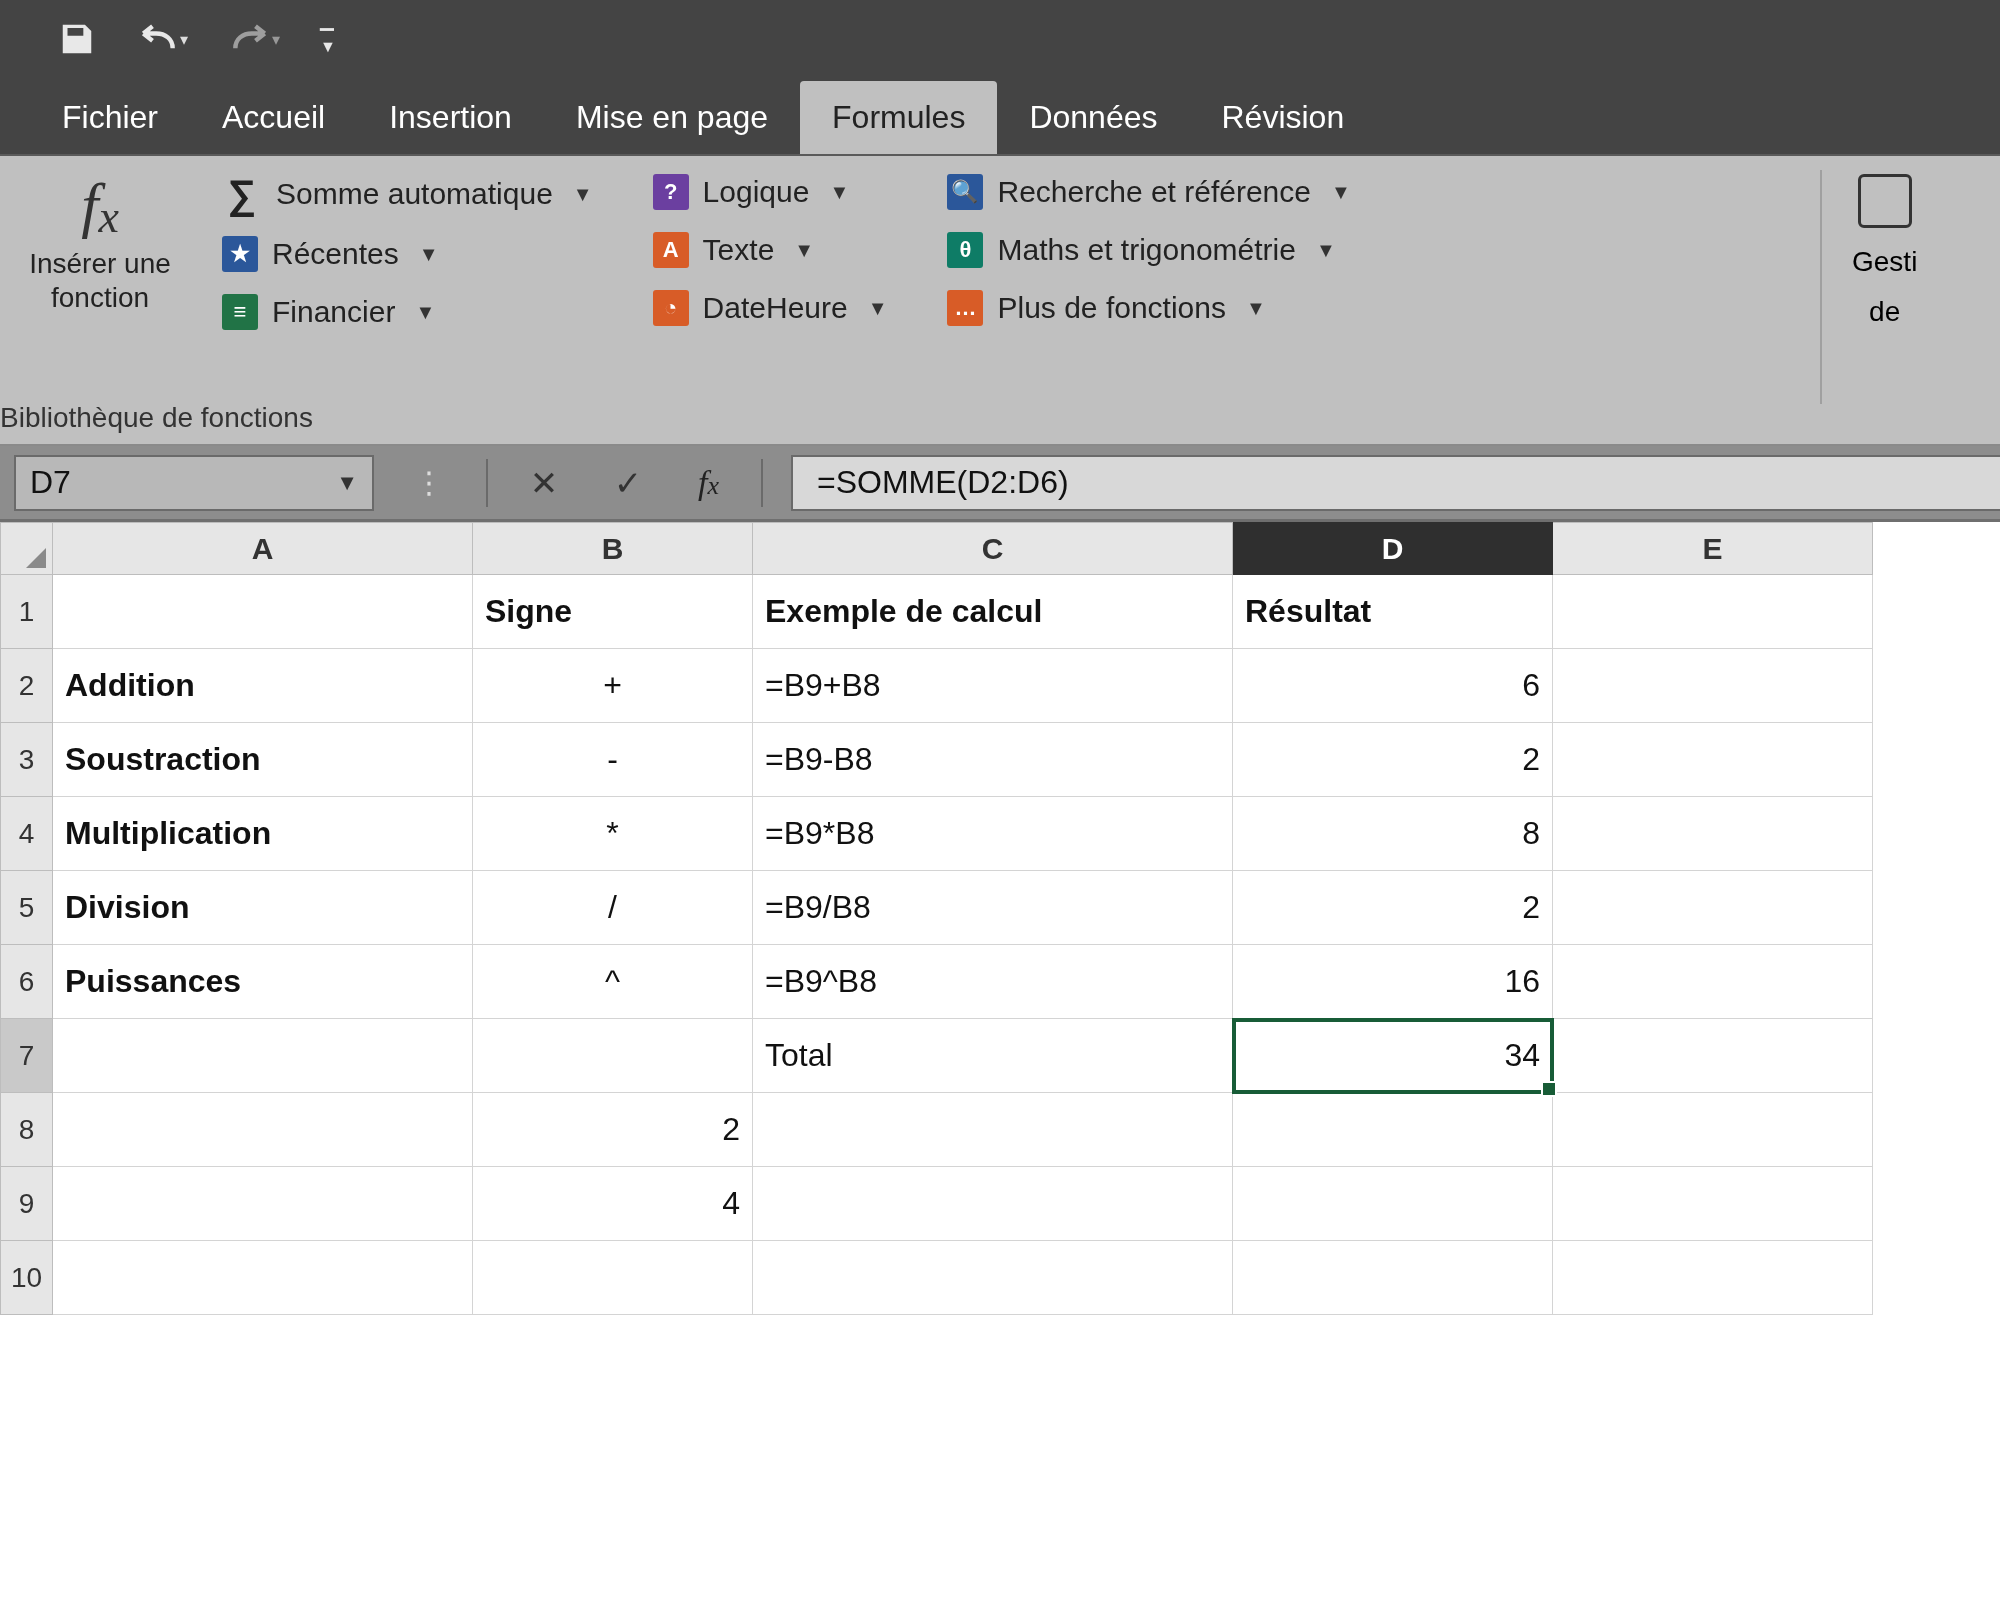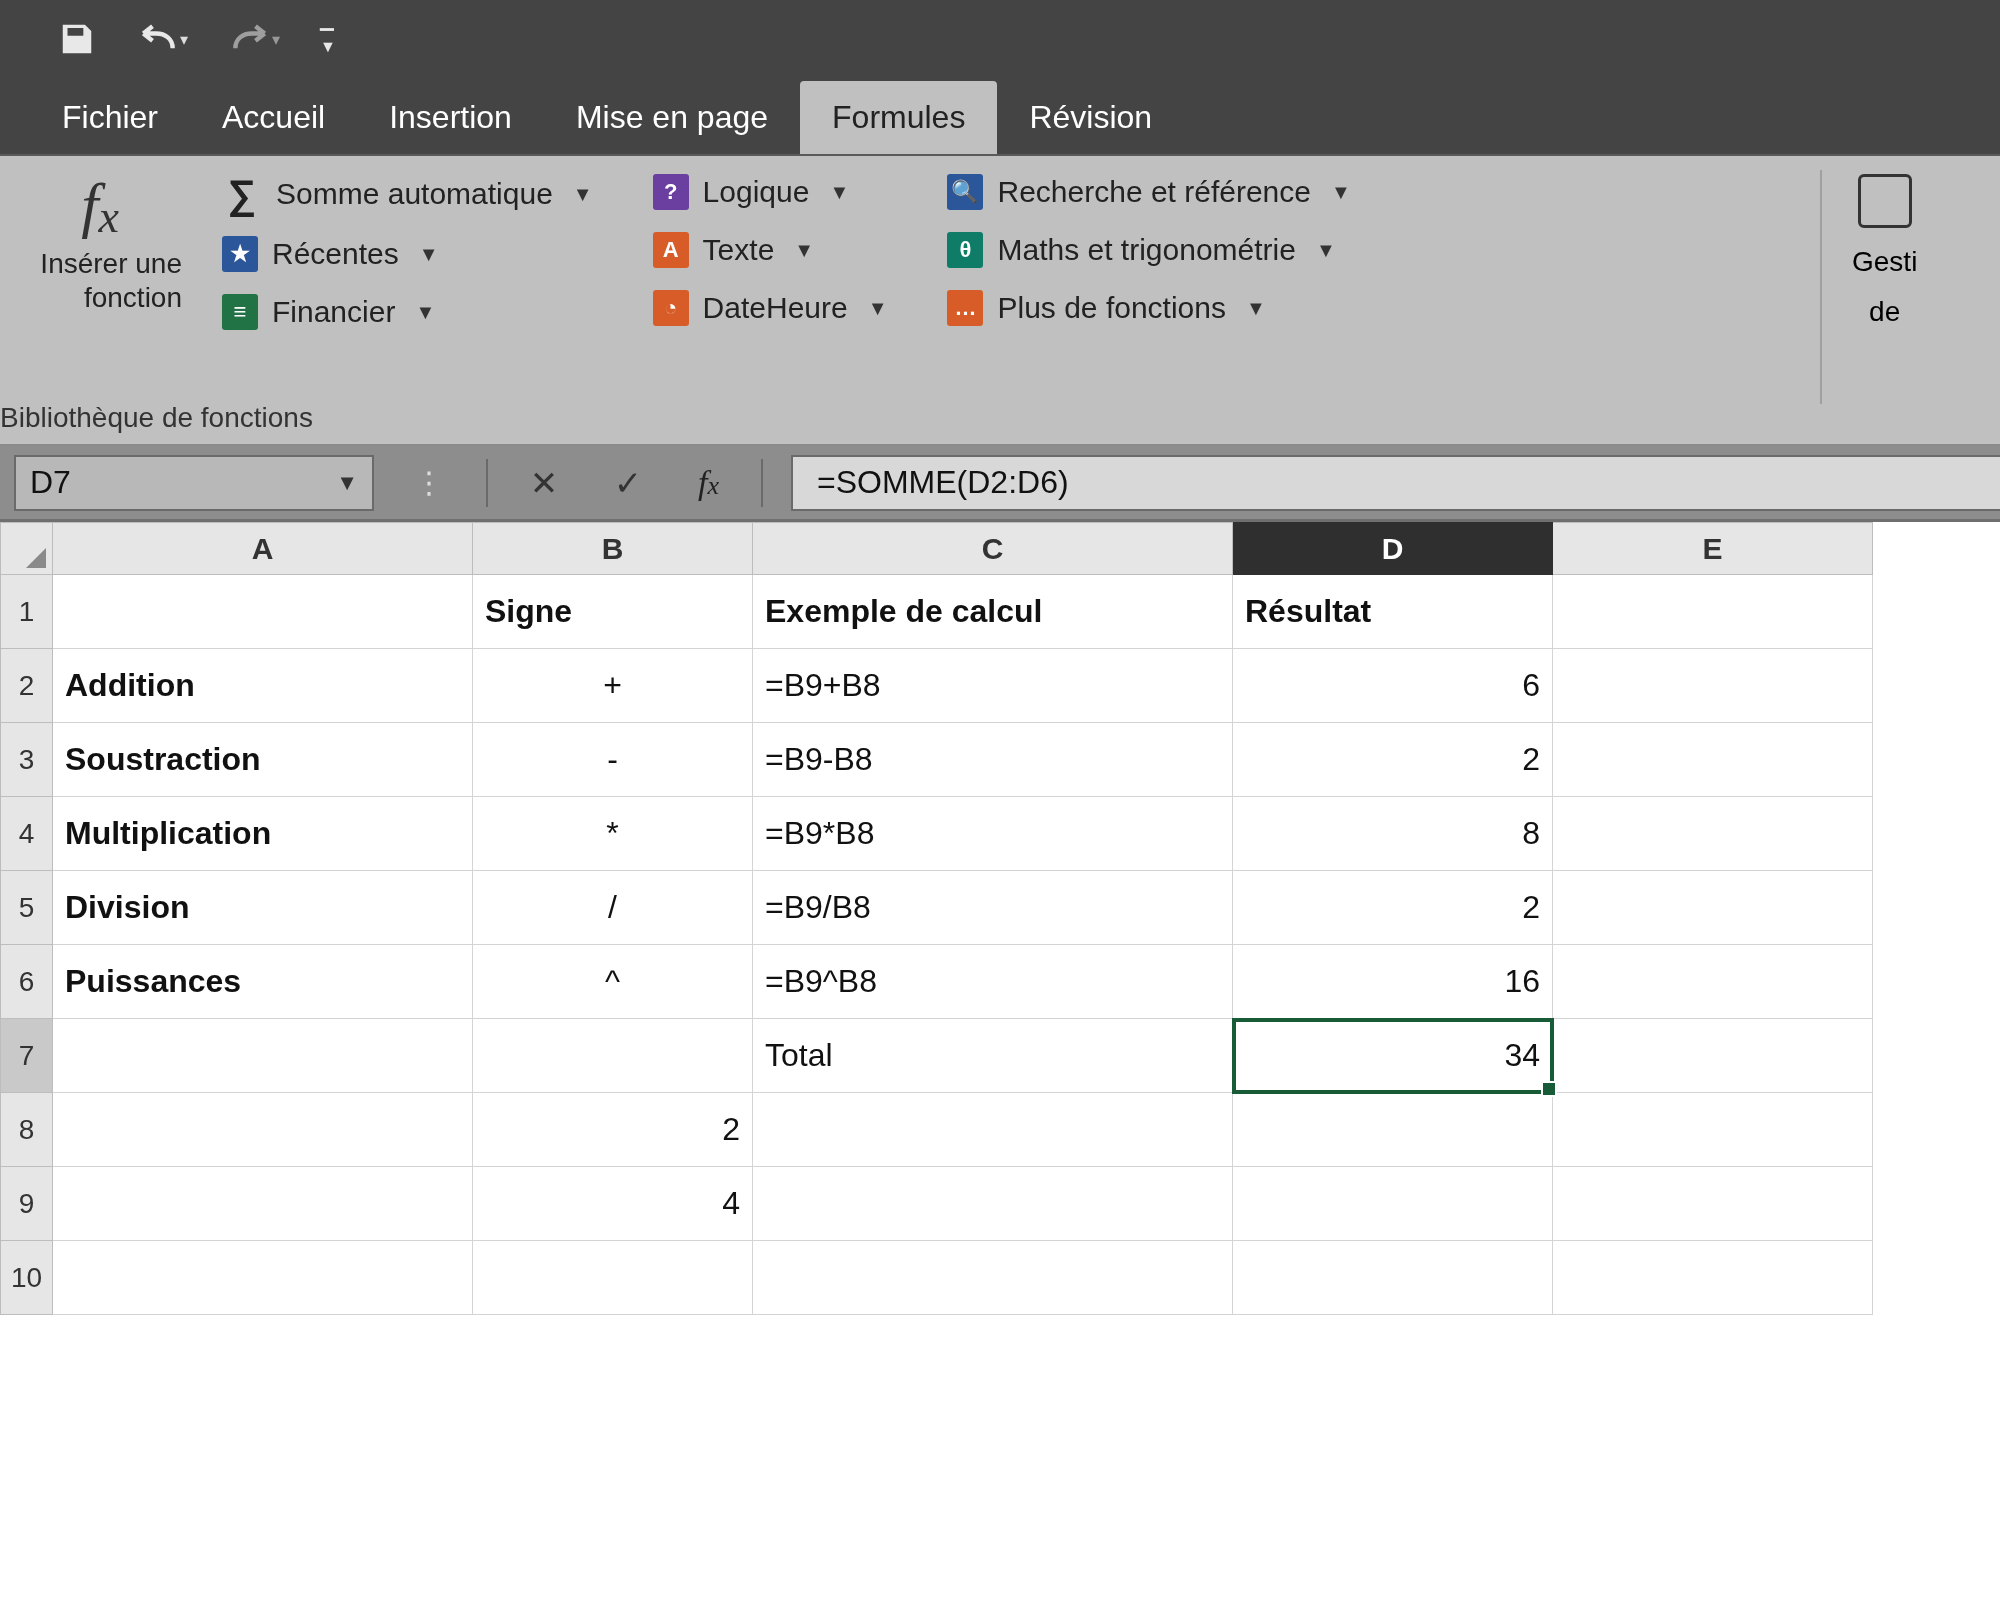--- a/index.html
+++ b/index.html
@@ -50,21 +50,21 @@
     display:flex;
     flex-direction:column;
     height:100%;
   }
   .group-body { flex:1; display:flex; align-items:flex-start; padding-top:14px;}
   .group-label { text-align:left; font-size:28px; color:#333; padding-bottom:10px;}
   .vsep { width:2px; background:#a0a0a0; margin: 14px 0 40px 0; }
 
   .insert-fn { width:200px; display:flex; flex-direction:column; align-items:center; justify-content:center; gap:6px; padding: 0 18px;}
   .insert-fn .fx { font-family: "Cambria Math","Times New Roman",serif; font-size:62px; font-style:italic; color:#333;}
-  .insert-fn .lbl { font-size:28px; color:#222; text-align:right; line-height:1.2;}
+  .insert-fn .lbl { font-size:28px; color:#222; text-align:center; line-height:1.2;}
 
   .lib-cols { display:flex; gap:40px; padding-left:12px;}
   .lib-col { display:flex; flex-direction:column; gap:14px;}
   .lib-item { display:flex; align-items:center; gap:14px; font-size:30px; color:#222; padding:4px 10px; white-space:nowrap;}
   .lib-item .dd { margin-left:6px; font-size:20px; color:#333;}
   .ico { width:36px; height:36px; display:flex; align-items:center; justify-content:center; color:#fff; font-size:22px; font-weight:bold; border-radius:3px;}
   .ico.sigma { color:#222; font-size:40px; width:40px; height:40px; background:transparent;}
   .ico.blue  { background:#2b579a;}
   .ico.green { background:#217346;}
   .ico.purple{ background:#6b3fa0;}
@@ -160,20 +160,21 @@
     <span style="color:#e8e8e8;font-size:16px;margin-left:-14px;position:relative;top:8px">▼</span>
   </div>
 </div>
 
 <div class="tabsbar">
   <div class="tab">Fichier</div>
   <div class="tab">Accueil</div>
   <div class="tab">Insertion</div>
   <div class="tab">Mise en page</div>
   <div class="tab active">Formules</div>
+  <div class="tab">Données</div>
   <div class="tab">Révision</div>
 </div>
 
 <div class="ribbon">
   <div class="ribbon-group" style="width:1820px">
     <div class="group-body">
       <div class="insert-fn">
         <div class="fx">f<span style="font-size:46px;position:relative;top:6px">x</span></div>
         <div class="lbl">Insérer une fonction</div>
       </div>

